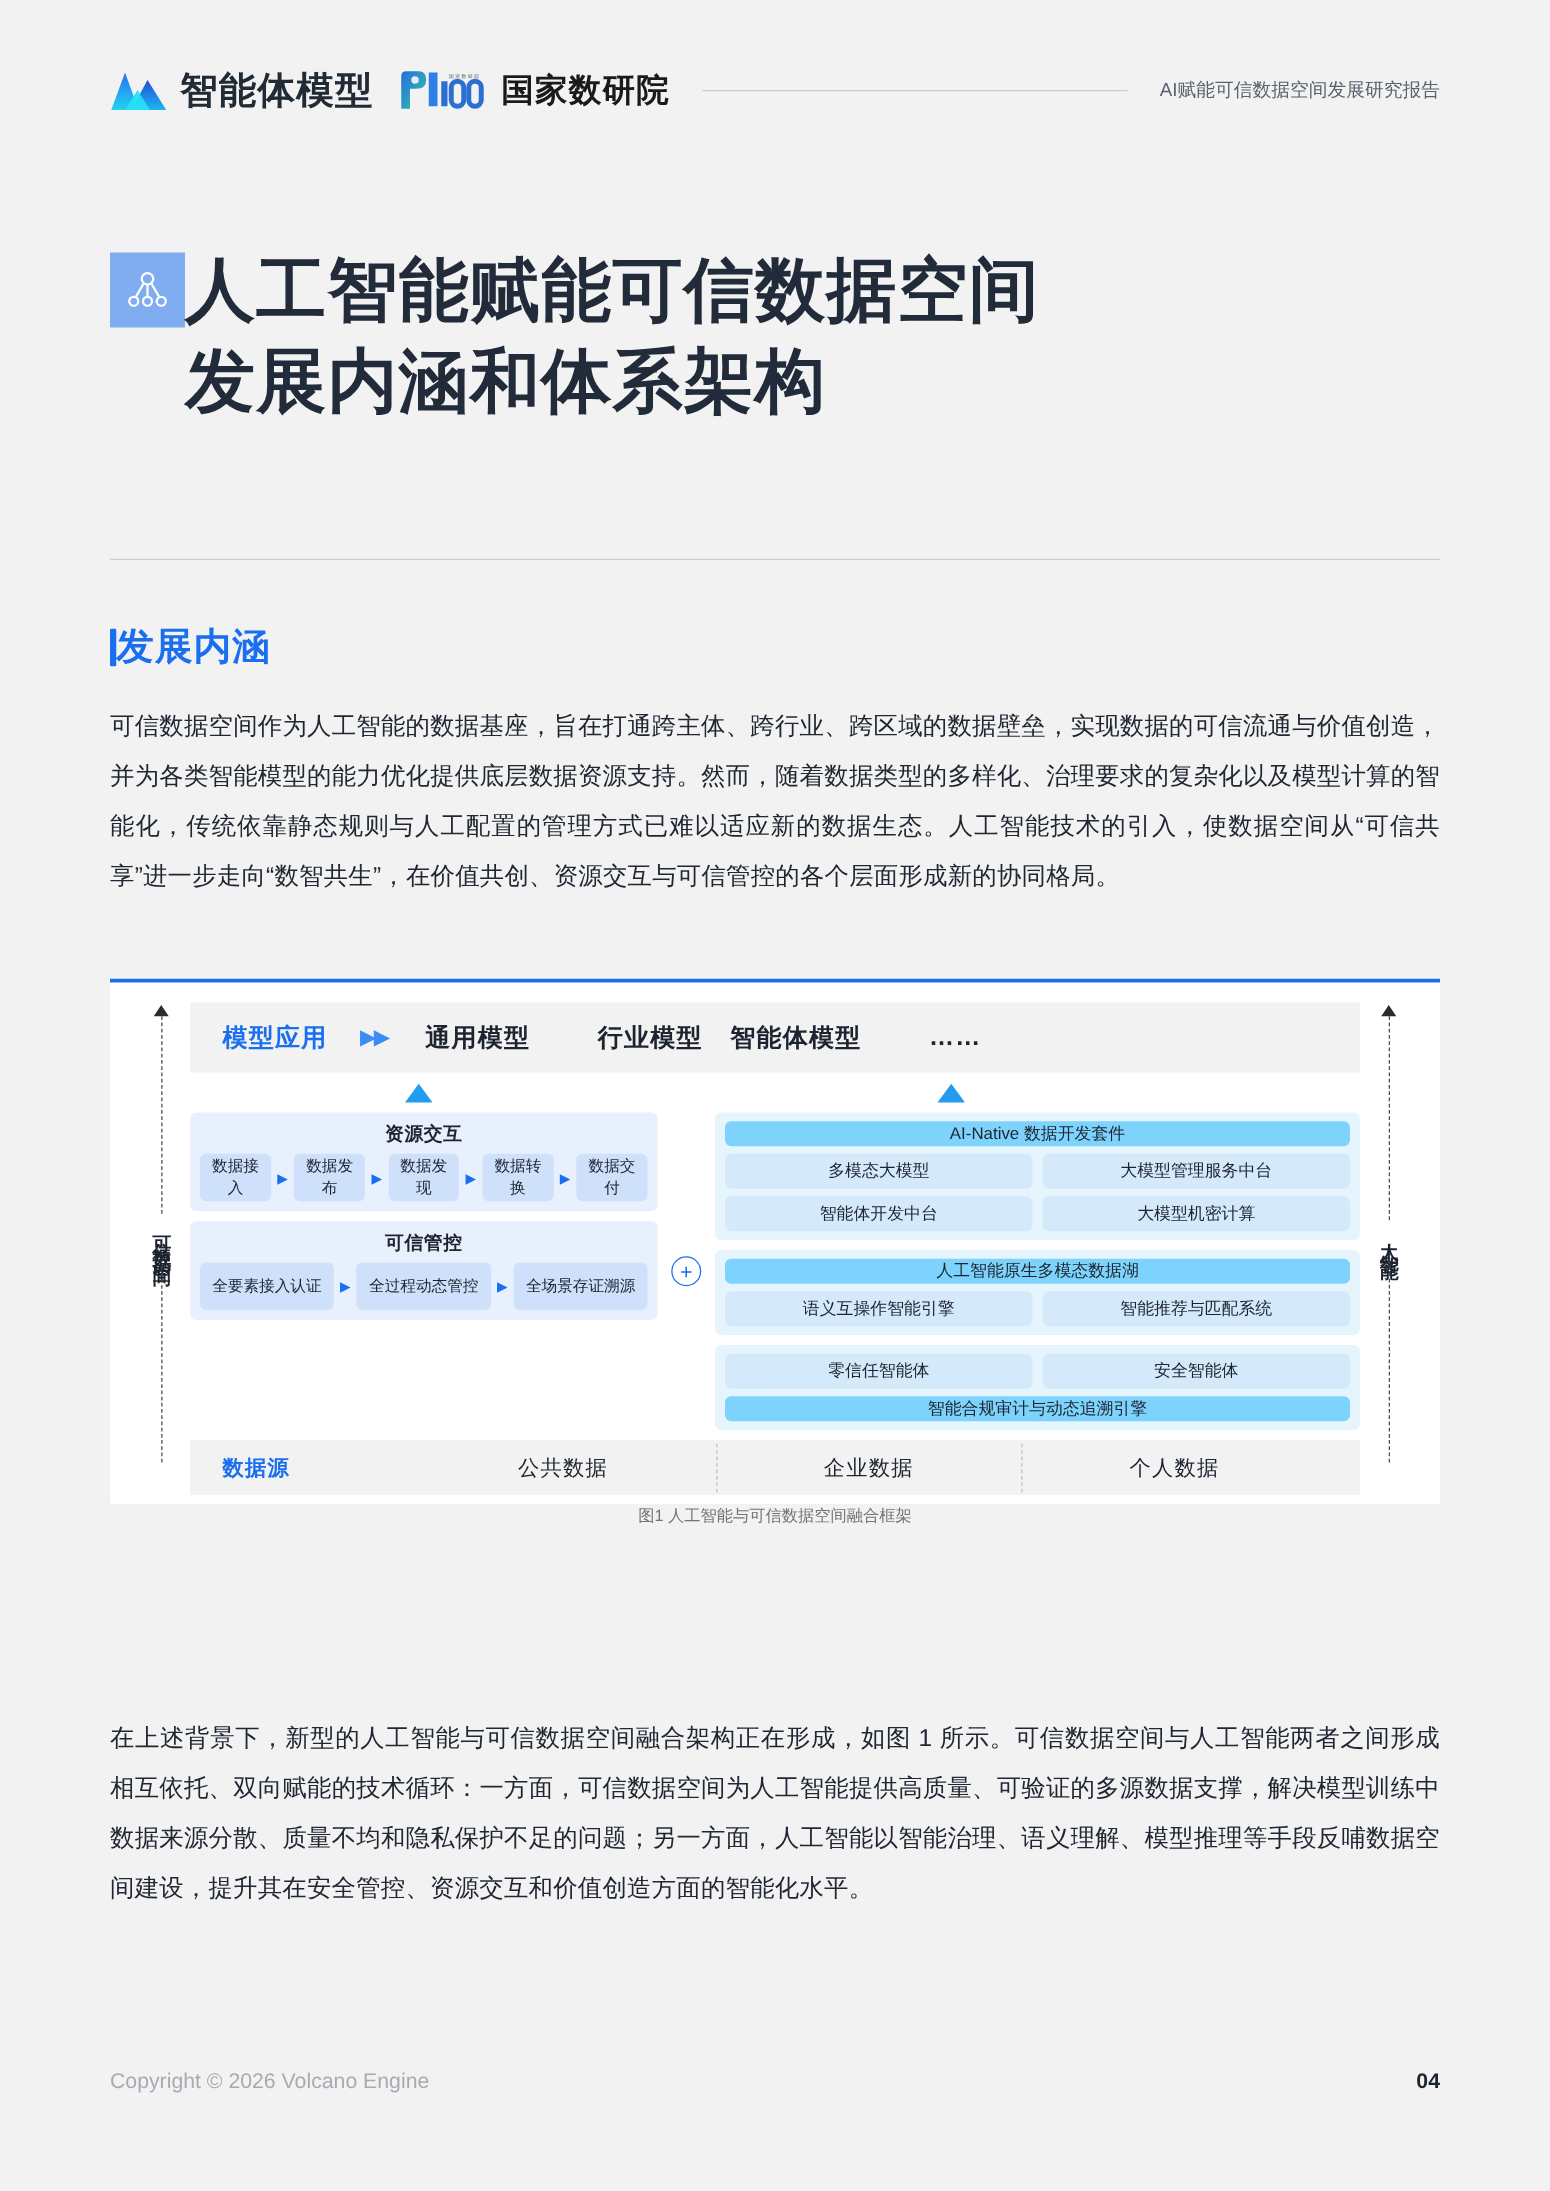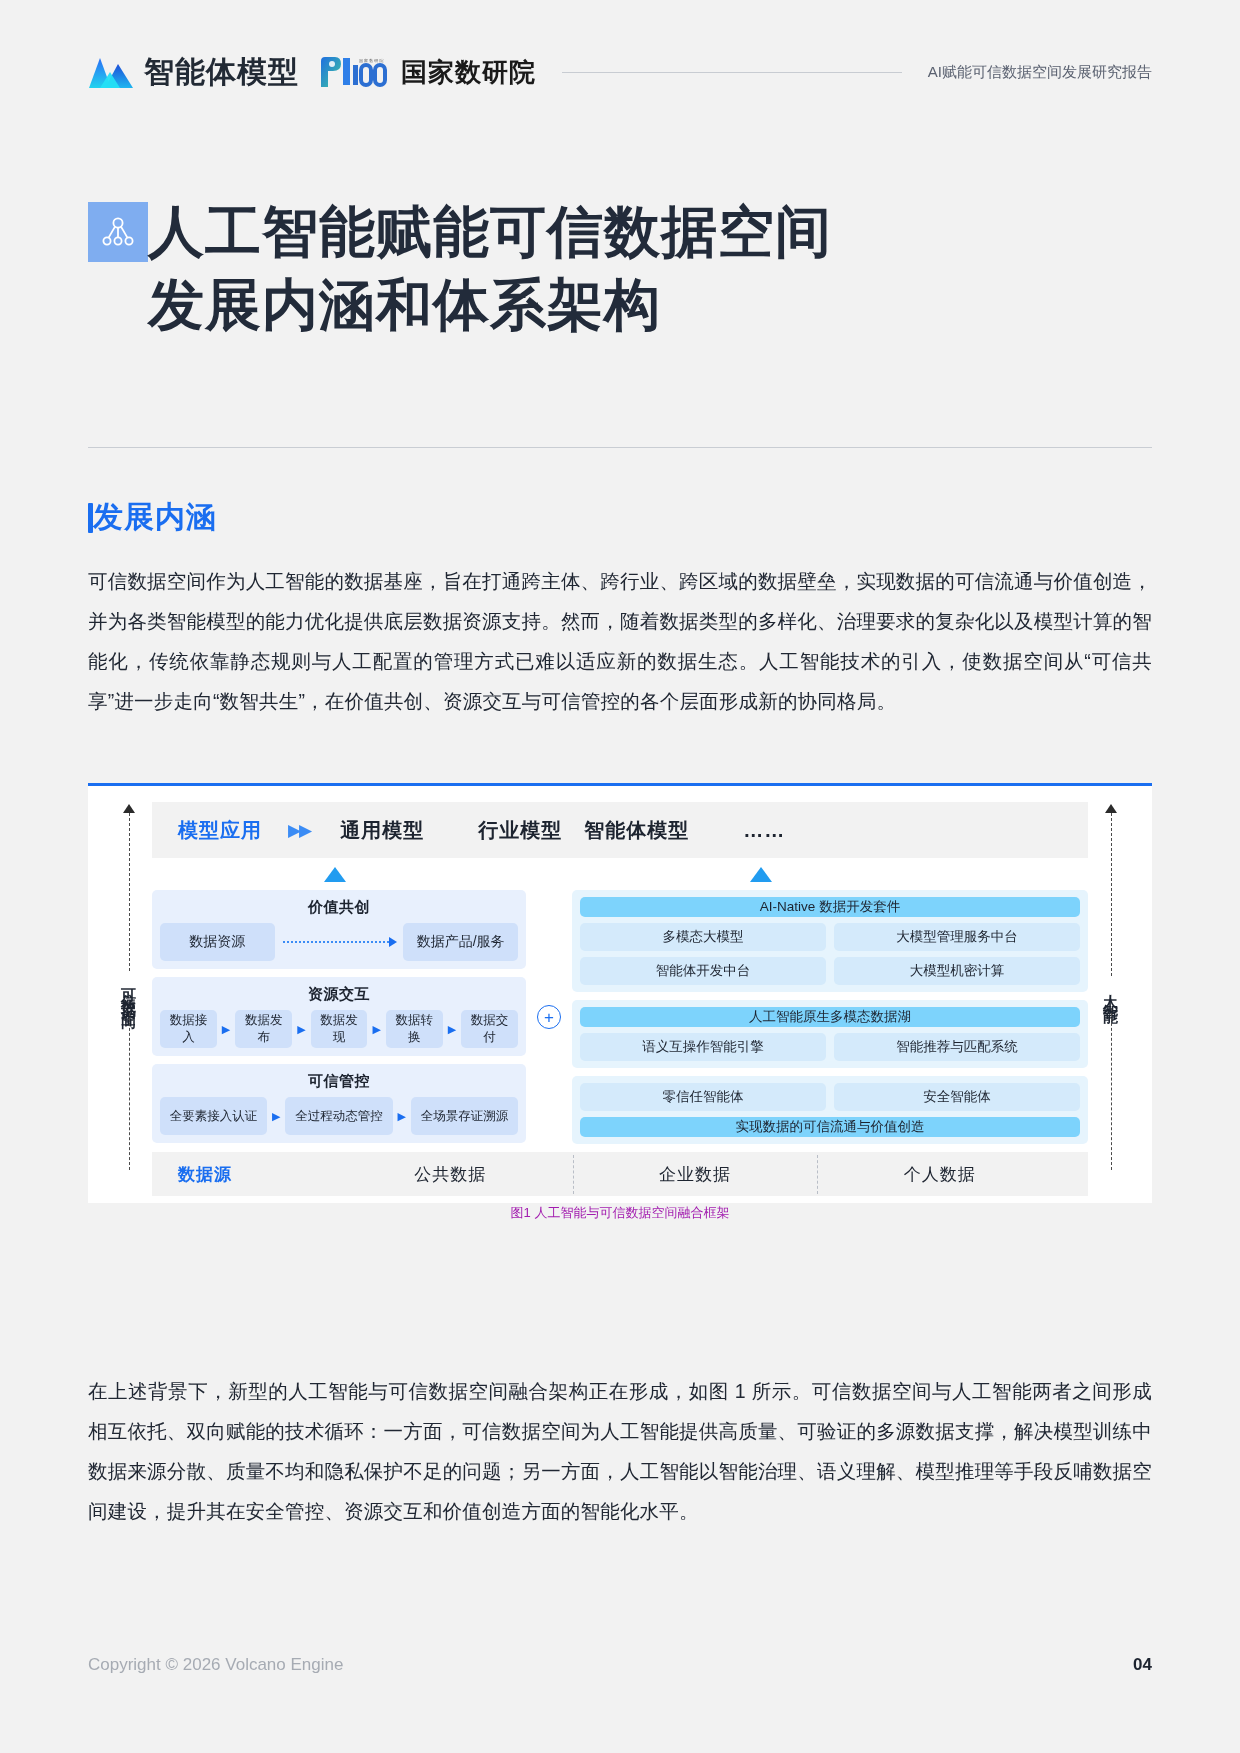--- a/index.html
+++ b/index.html
@@ -279,21 +279,21 @@
   }
   .src-item + .src-item::before {
     content: "";
     position: absolute; left: 0; top: -8px; bottom: -8px;
     border-left: 1px dashed #b9bec7;
   }
 
   .fig-caption {
     text-align: center;
     font-size: 13px;
-    color: #a21caf;
+    color: #737373;
     padding: 8px 0 10px 0;
   }
 
   
   .footer {
     position: absolute;
     left: 88px; right: 88px; bottom: 78px;
     display: flex; align-items: center; justify-content: space-between; gap: 23px;
   }
   .footer-copy { font-size: 17px; color: #a6abb3; }
@@ -404,31 +404,20 @@
 
           <div class="arrow-row">
             <div class="up-tri left"></div>
             <div class="up-tri right"></div>
           </div>
 
           <div class="cols">
 
             <div class="col-left">
 
-              <div class="group">
-                <div class="group-title">价值共创</div>
-                <div class="row-flow">
-                  <div class="chip">数据资源</div>
-                  <div class="dotted-arrow">
-                    <div class="line"></div>
-                      <div class="head"></div>
-                  </div>
-                  <div class="chip">数据产品/服务</div>
-                </div>
-              </div>
 
               <div class="group">
                 <div class="group-title">资源交互</div>
                 <div class="row-flow">
                   <div class="chip" style="font-size:12.5px">数据接入</div>
                   <span class="flow-arrow">▶</span>
                   <div class="chip" style="font-size:12.5px">数据发布</div>
                   <span class="flow-arrow">▶</span>
                   <div class="chip" style="font-size:12.5px">数据发现</div>
                   <span class="flow-arrow">▶</span>
@@ -475,21 +464,21 @@
                   <div class="ai-cell">语义互操作智能引擎</div>
                   <div class="ai-cell">智能推荐与匹配系统</div>
                 </div>
               </div>
 
               <div class="group-ai">
                 <div class="ai-pair">
                   <div class="ai-cell">零信任智能体</div>
                   <div class="ai-cell">安全智能体</div>
                 </div>
-                <div class="ai-wide">实现数据的可信流通与价值创造</div>
+                <div class="ai-wide">智能合规审计与动态追溯引擎</div>
               </div>
 
             </div>
 
           </div>
 
           <div class="band-source">
             <div class="src-label">数据源</div>
             <div class="src-item">公共数据</div>
             <div class="src-item">企业数据</div>

